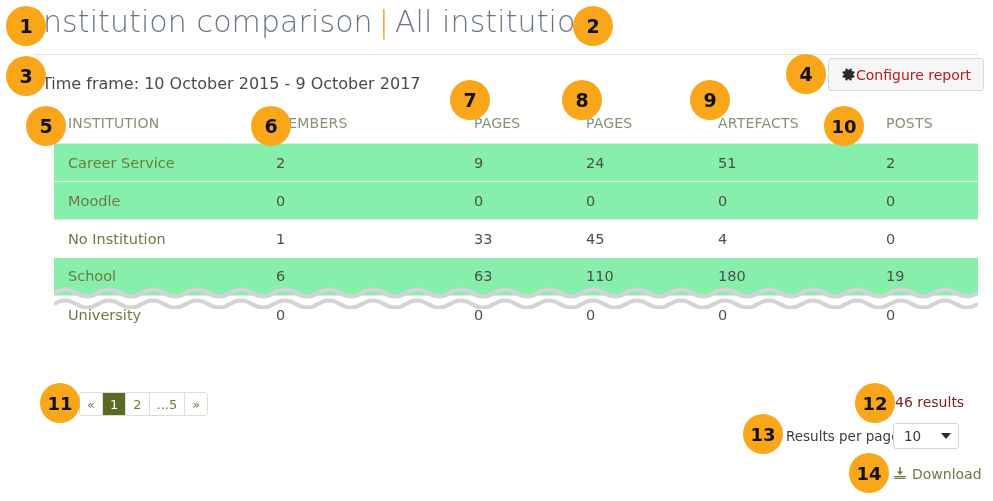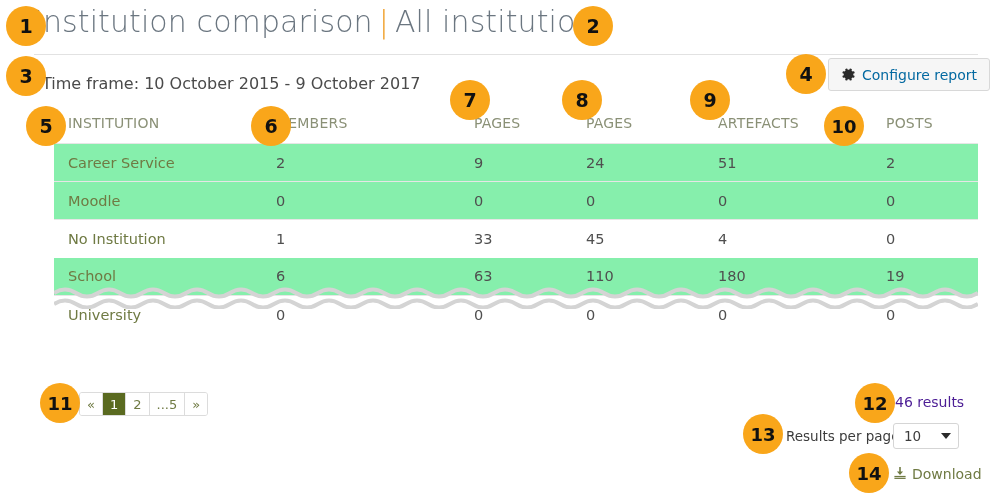--- a/index.html
+++ b/index.html
@@ -58,27 +58,26 @@
   }
 
   .configure-report-btn {
     position: absolute;
     left: 828px;
     top: 58px;
     height: 33px;
     box-sizing: border-box;
     display: flex;
     align-items: center;
-    gap: 6px;
     padding: 0 12px;
     background: #f6f6f6;
     border: 1px solid #d8d8d8;
     border-radius: 3px;
     font-size: 14px;
-    color: #0369a1;
+    color: #b91c1c;
     cursor: pointer;
     white-space: nowrap;
   }
   .configure-report-btn .gear {
     display: inline-block;
     width: 15px;
     height: 15px;
     flex: 0 0 auto;
   }
 
@@ -167,21 +166,21 @@
     background: #5a6a20;
     color: #ffffff;
   }
 
   
   .results-count {
     position: absolute;
     left: 895px;
     top: 394px;
     font-size: 14px;
-    color: #4c1d95;
+    color: #7f1d1d;
     white-space: nowrap;
   }
   .rpp-label {
     position: absolute;
     left: 786px;
     top: 428px;
     font-size: 13.5px;
     color: #3c3c3c;
     white-space: nowrap;
   }

